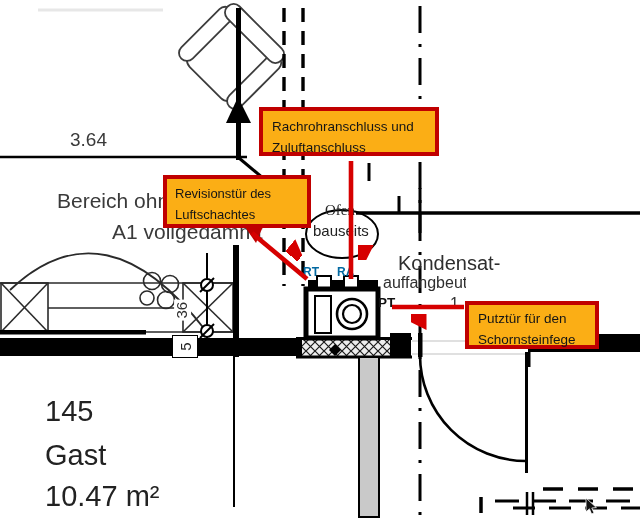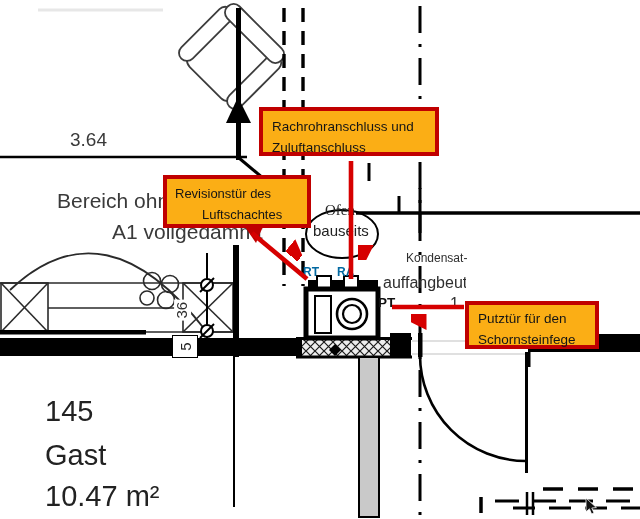--- a/index.html
+++ b/index.html
@@ -148,21 +148,21 @@
   </svg>
 
   <div class="txt plan-big z20" style="left:70px;top:130px;font-size:19px;">3.64</div>
 
   <div class="txt plan-big z20 clip" style="left:57px;top:189px;width:108px;">Bereich ohne</div>
   <div class="txt plan-big z20" style="left:112px;top:220px;">A1 vollgedämmt</div>
 
   <div class="txt small z20" style="left:325px;top:202px;font-family:Liberation Serif, serif;">Ofen</div>
   <div class="txt small z20" style="left:313px;top:223px;">bauseits</div>
 
-  <div class="txt z20" style="left:398px;top:252px;font-size:12px;margin-left:8px;">Kondensat-</div>
+  <div class="txt z20" style="left:398px;top:252px;font-size:20px;">Kondensat-</div>
   <div class="txt z20 clip" style="left:383px;top:274px;font-size:16px;width:83px;">auffangbeutel</div>
 
   <div class="txt tiny z20" style="left:303px;top:266px;">RT</div>
   <div class="txt tiny z20" style="left:337px;top:266px;">RA</div>
   <div class="txt z20" style="left:378px;top:296px;font-size:13.5px;font-weight:bold;color:#111;">PT</div>
 
   <div class="txt z20" style="left:450px;top:295px;font-size:16px;color:#333;">1</div>
 
   <div class="txt rot z20" style="left:172px;top:302px;font-size:15px;background:#fff;padding:0 2px;">36</div>
 
@@ -175,21 +175,21 @@
   <div class="txt room z20" style="left:45px;top:440px;">Gast</div>
   <div class="txt room z20" style="left:45px;top:481px;">10.47 m²</div>
 
   <div class="callout" style="left:259px;top:107px;width:180px;height:49px;">
     <div class="cl">Rachrohranschluss und</div>
     <div class="cl">Zuluftanschluss</div>
   </div>
 
   <div class="callout" style="left:163px;top:175px;width:148px;height:53px;padding:4px 8px;">
     <div class="cl" style="font-size:13px;">Revisionstür des</div>
-    <div class="cl" style="font-size:13px;margin-left:27px;">Luftschachtes</div>
+    <div class="cl" style="font-size:13px;">Luftschachtes</div>
   </div>
 
   <div class="callout" style="left:465px;top:285px;width:134px;height:48px;padding:3px 9px;margin-top:16px;">
     <div class="cl">Putztür für den</div>
     <div class="cl">Schornsteinfege</div>
   </div>
 
   <svg id="arrows" width="640" height="519" viewBox="0 0 640 519">
     <defs>
       <marker id="ah" markerWidth="3.4" markerHeight="3.4" refX="7.5" refY="5" orient="auto" markerUnits="strokeWidth">

